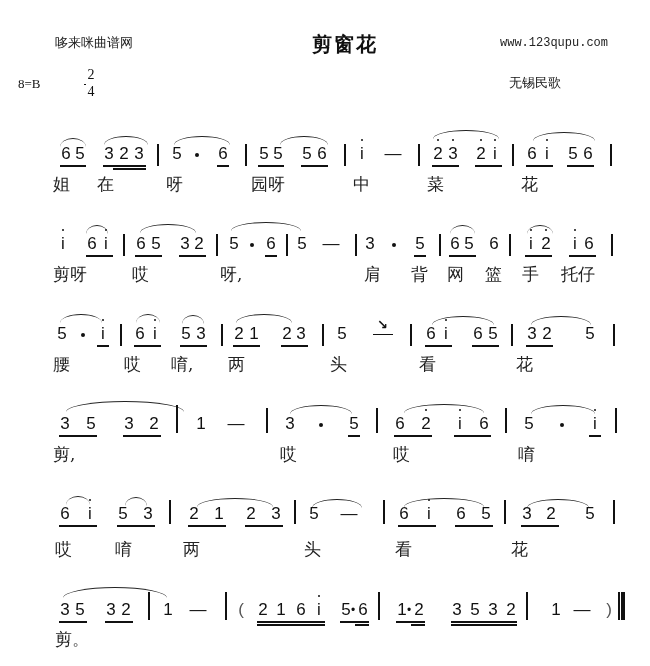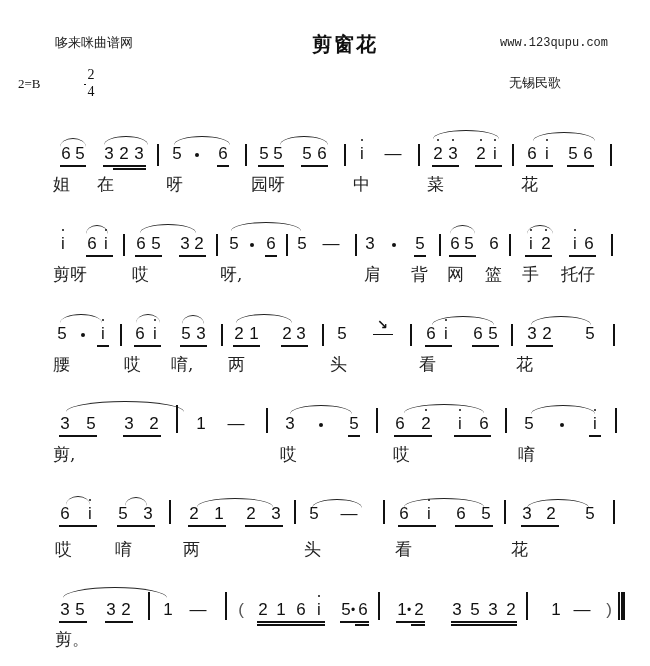--- a/index.html
+++ b/index.html
@@ -24,21 +24,21 @@
   .lyric { position: absolute; font-family: "DejaVu Serif", serif; font-size: 17px; line-height: 20px; color: #222; }
   .dotnote { position: absolute; width: 4px; height: 4px; background: #111; border-radius: 2px; }
   .slide { position: absolute; font-size: 13px; font-weight: bold; }
 </style>
 </head>
 <body>
 
 <div class="abs hdr-left">哆来咪曲谱网</div>
 <div class="abs hdr-title">剪窗花</div>
 <div class="abs hdr-right">www.123qupu.com</div>
-<div class="abs key">2=B</div>
+<div class="abs key">8=B</div>
 <div class="abs ts">
   <div>2</div>
   <div class="bar"></div>
   <div>4</div>
 </div>
 <div class="abs origin">无锡民歌</div>
 
 <div>
   <div class="slur" style="left:60px;top:138px;width:26px;"></div>
   <div class="note" style="left:60px;top:144px;">6</div>

